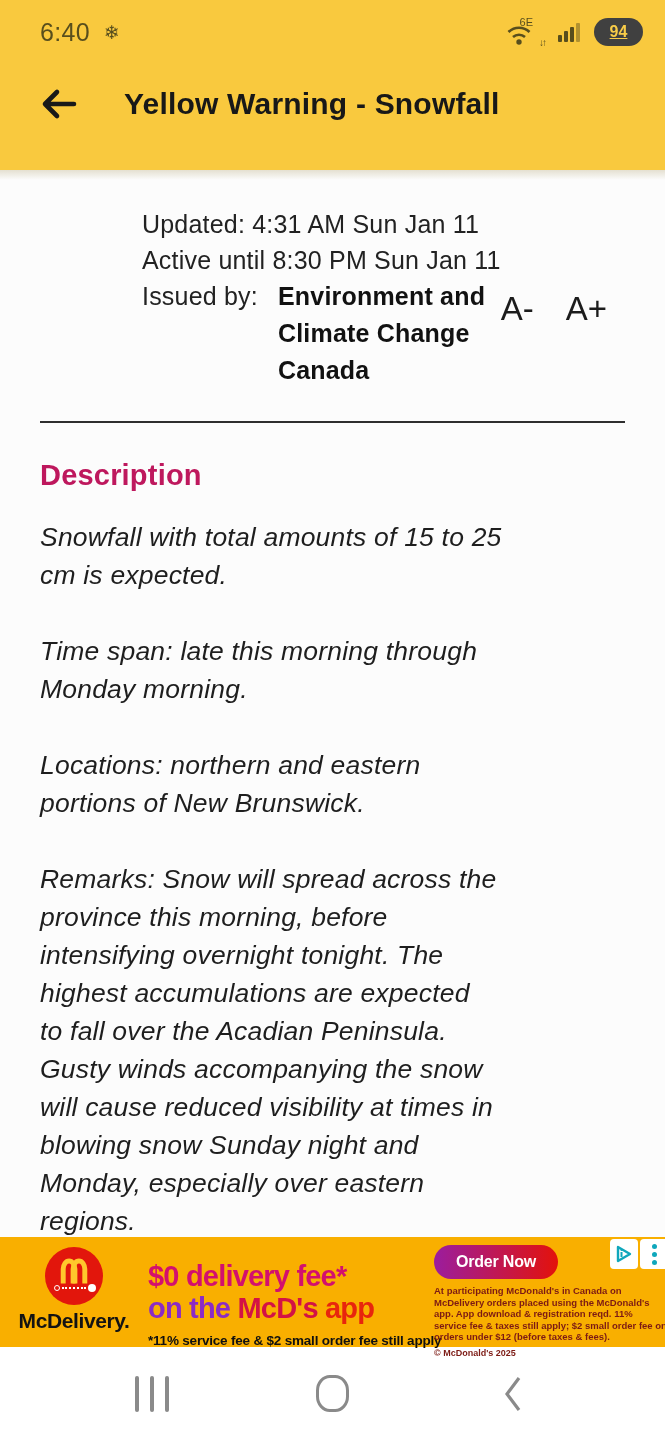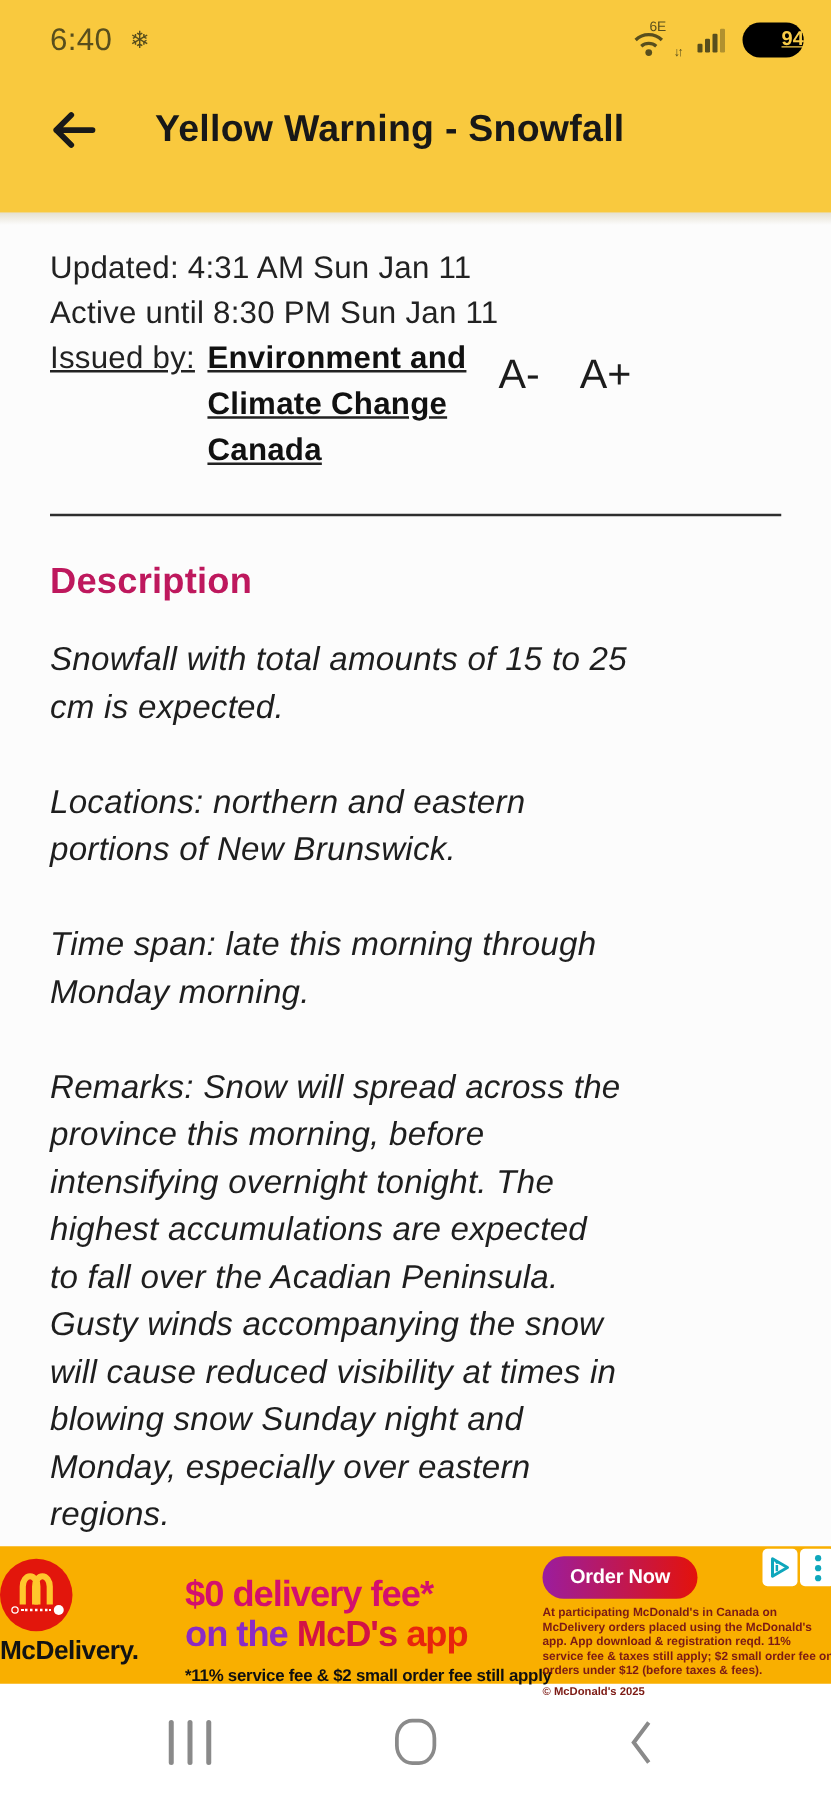--- a/index.html
+++ b/index.html
@@ -16,44 +16,44 @@
   .sb-time { font-size:25px; font-weight:500; letter-spacing:.3px; }
   .sb-snow { font-size:19px; }
   .sb-right { display:flex; align-items:center; gap:10px; }
   .wifi { position:relative; width:42px; height:32px; }
   .wifi svg { position:absolute; left:0; bottom:2px; }
   .wifi-6e { position:absolute; right:15px; top:0; font-size:11px; font-weight:400; }
   .wifi-arrows { position:absolute; right:3px; bottom:0px; font-size:10px; letter-spacing:-2px; }
   .bars { display:flex; align-items:flex-end; gap:2px; height:20px; }
   .bars span { width:4px; background:#584E1D; border-radius:1px; }
   .bars .b1{height:7px;} .bars .b2{height:11px;} .bars .b3{height:15px;} .bars .b4{height:19px; opacity:.45;}
-  .battery { width:49px; height:28px; background:#000000; border-radius:14px; display:flex; align-items:center; justify-content:flex-end;
+  .battery { width:49px; height:28px; background:#404040; border-radius:14px; display:flex; align-items:center; justify-content:center;
     color:#F8CC48; font-size:16px; font-weight:700; margin-left:4px;text-decoration:underline; }
 
   .appbar { display:flex; align-items:center; padding:0 0 0 38px; margin-top:24px; height:64px; }
   .back-btn { background:none; border:none; width:44px; height:40px; cursor:pointer; display:flex; align-items:center; }
   .app-title { font-size:30px; font-weight:700; color:#181818; letter-spacing:.2px; margin-left:42px; }
 
   
   .content { flex:1; background:#FCFCFC; overflow:hidden; }
-  .meta-row { display:flex; justify-content:flex-start; padding:26px 58px 0 40px; }
+  .meta-row { display:flex; justify-content:flex-end; padding:36px 58px 0 40px; }
   .meta-lines { font-size:25px; line-height:36px; color:#222; letter-spacing:.2px; }
-  .issued { display:flex; gap:10px;text-decoration:underline; }
+  .issued { display:flex; gap:20px; }
   .issued-value { font-weight:700; color:#111; white-space:pre-line; line-height:37px; }
   .font-controls { display:flex; gap:32px; padding-top:22px; }
   .font-controls button { background:none; border:none; font-family:"Liberation Sans",sans-serif;
     font-size:33px; font-weight:400; color:#1c1c1c; cursor:pointer; line-height:1; }
   .divider { border:none; border-top:2px solid #2E2E2E; margin:32px 40px 0 40px; }
   .desc-heading { font-size:29px; font-weight:700; color:#be185d; margin:36px 40px 0 40px; letter-spacing:.2px; }
   .paragraphs { margin:26px 34px 0 40px;font-style:italic; }
   .paragraphs p { font-size:26.5px; line-height:38px; color:#1E1E1E; letter-spacing:.2px; white-space:pre-line; margin-bottom:38px; }
 
   
   .ad { flex:none; height:110px; background:#F9AF00; display:flex; align-items:stretch; position:relative; cursor:pointer; }
-  .ad-left { width:148px; flex:none; display:flex; flex-direction:column; padding-top:10px; }
+  .ad-left { width:148px; flex:none; display:flex; flex-direction:column; align-items:center; padding-top:10px; }
   .mcd-circle { width:58px; height:58px; border-radius:50%; background:#E2160C; position:relative; display:flex; justify-content:center; }
   .mcd-circle svg { margin-top:9px; }
   .mcd-trail { position:absolute; left:9px; bottom:13px; display:flex; align-items:center; gap:2px; }
   .mcd-trail .ring { width:6px; height:6px; border:1.5px solid #fff; border-radius:50%; }
   .mcd-trail .dotline { width:24px; border-bottom:2px dotted #fff; }
   .mcd-trail .dot { width:8px; height:8px; background:#fff; border-radius:50%; }
   .mcd-brand { font-size:21px; font-weight:800; color:#131313; letter-spacing:-.4px; margin-top:4px; }
   .ad-mid { width:276px; flex:none; padding-top:23px; }
   .ad-h1 { font-size:29px; font-weight:800; letter-spacing:-.8px; color:#D3106E; line-height:32px; white-space:nowrap; }
   .ad-h2 { font-size:29px; font-weight:800; letter-spacing:-.8px; line-height:32px; white-space:nowrap; }
@@ -137,24 +137,24 @@
         <button>A+</button>
       </div>
     </div>
 
     <hr class="divider">
 
     <h2 class="desc-heading">Description</h2>
     <div class="paragraphs">
       <p>Snowfall with total amounts of 15 to 25
 cm is expected.</p>
+      <p>Time span: late this morning through
+Monday morning.</p>
       <p>Locations: northern and eastern
 portions of New Brunswick.</p>
-      <p>Time span: late this morning through
-Monday morning.</p>
       <p>Remarks: Snow will spread across the
 province this morning, before
 intensifying overnight tonight. The
 highest accumulations are expected
 to fall over the Acadian Peninsula.
 Gusty winds accompanying the snow
 will cause reduced visibility at times in
 blowing snow Sunday night and
 Monday, especially over eastern
 regions.</p>

